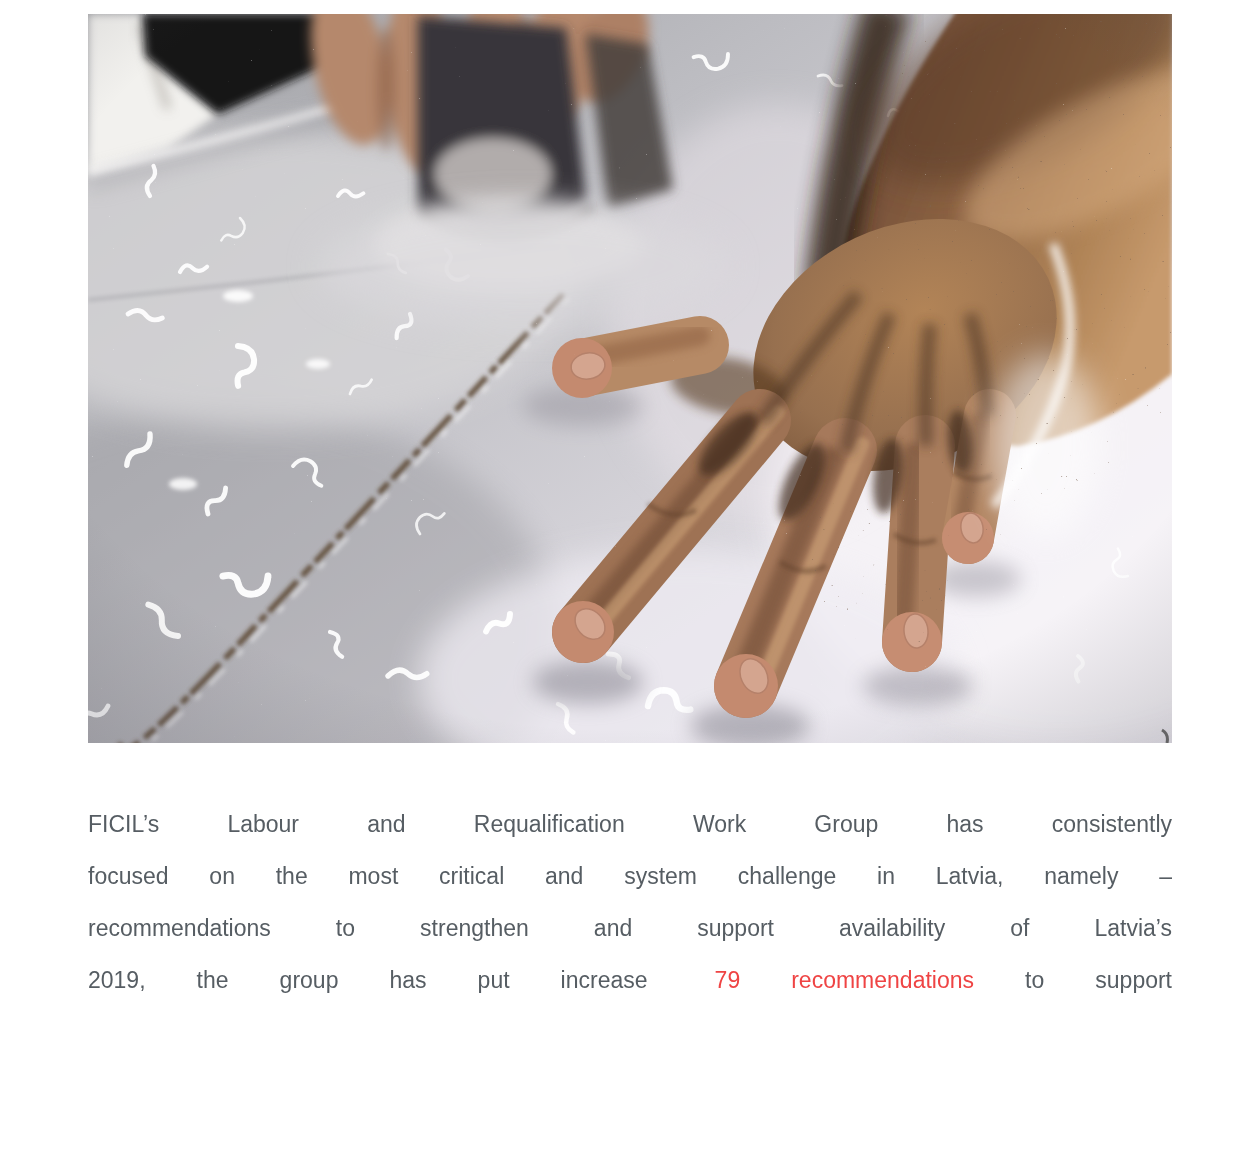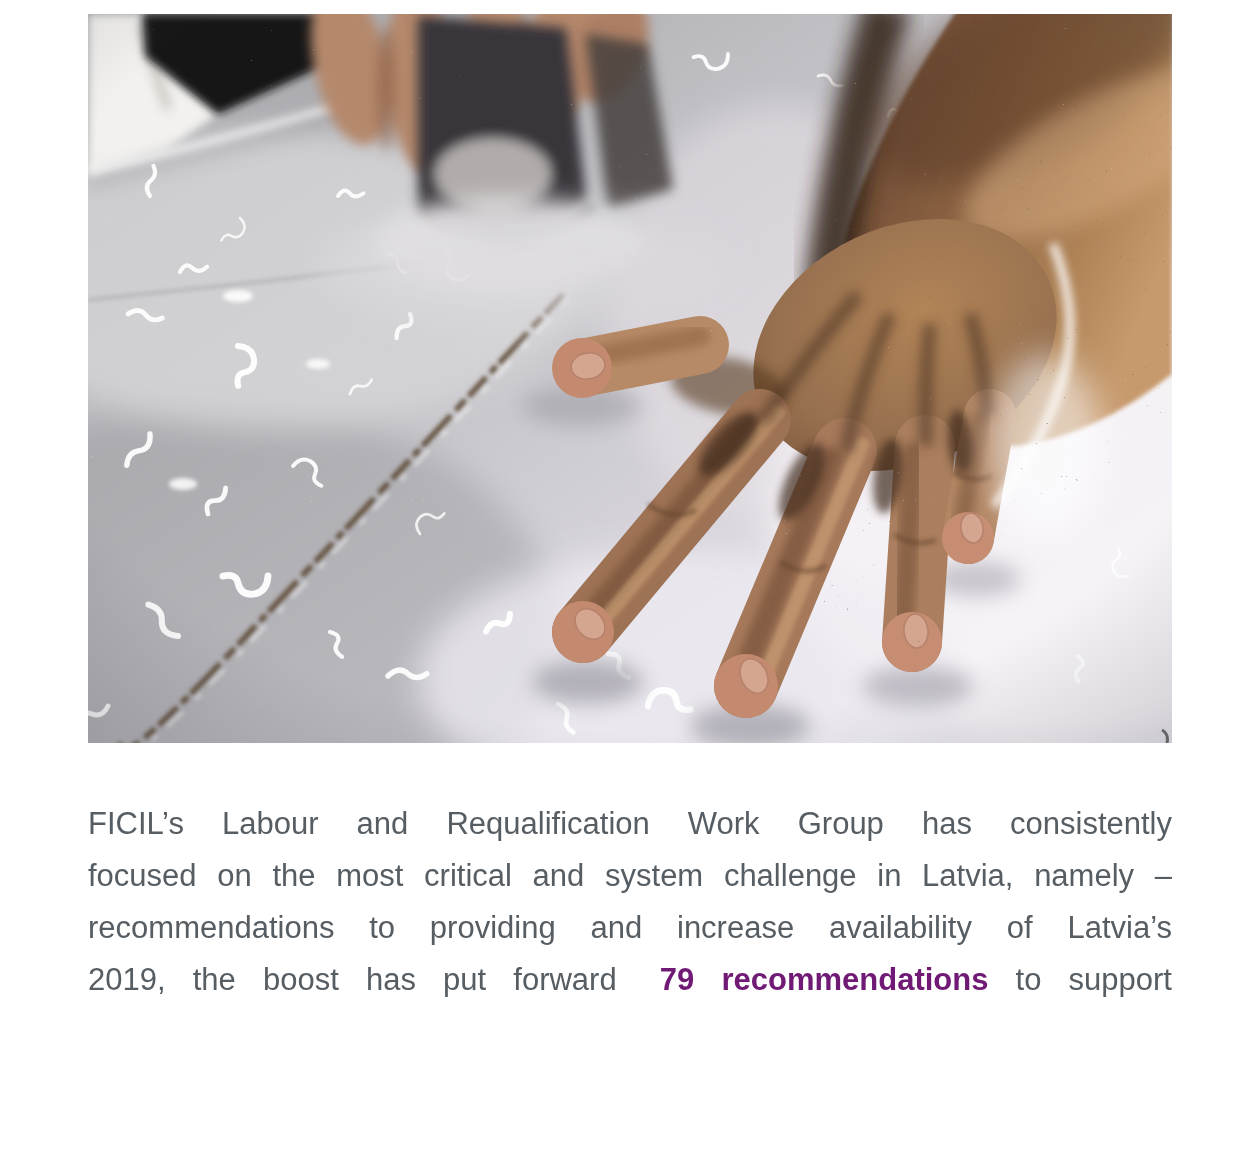--- a/index.html
+++ b/index.html
@@ -1,22 +1,22 @@
 <!DOCTYPE html>
 <html><head>
 <meta charset="utf-8">
 <style>
   html,body{margin:0;padding:0;background:#ffffff;}
   body{width:1256px;height:1166px;overflow:hidden;font-family:"Liberation Sans","DejaVu Sans",sans-serif;}
   .page{position:relative;width:1256px;height:1166px;background:#ffffff;}
   .hero{margin:14px 84px 0 88px;width:1084px;height:729px;overflow:hidden;padding:0;background:#d8d7db;}
   .hero svg{display:block;}
-  .body-text{margin:55px 84px 0 88px;width:1084px;color:#565d63;font-size:31px;line-height:52px;}
+  .body-text{margin:55px 84px 0 88px;width:1084px;color:#565d63;font-size:23px;line-height:52px;}
   .jline{height:52px;text-align:justify;text-align-last:justify;white-space:nowrap;overflow:hidden;}
-  .jline strong{font-weight:bold;color:#701a75;margin-left:16px;}
+  .jline strong{font-weight:normal;color:#ef4444;margin-left:16px;}
   
   .shv{stroke:#ffffff;fill:none;stroke-width:3;stroke-linecap:round;opacity:.92;}
   .shv-thin{stroke-width:2.3;opacity:.8;}
   .shv-fat{stroke-width:4;opacity:.95;}
 </style>
 </head>
 <body>
 
 <div class="page">
 
@@ -239,17 +239,17 @@
       <rect x="0" y="0" width="1084" height="729" fill="#ffffff" filter="url(#grainWhite)" opacity="0.32"></rect>
 
       <rect x="0" y="0" width="1084" height="729" fill="url(#vg)"></rect>
       <path d="M1074,716 q7,4 5,13" stroke="#4a4a4a" stroke-width="3" fill="none" opacity="0.8"></path>
     </svg>
   </figure>
 
   <div class="body-text">
     <div class="jline">FICIL’s Labour and Requalification Work Group has consistently</div>
     <div class="jline">focused on the most critical and system challenge in Latvia, namely –</div>
-    <div class="jline">recommendations to providing and increase availability of Latvia’s</div>
-    <div class="jline"><span>2019, the boost has put forward</span> <strong>79 recommendations</strong> <span>to support</span></div>
+    <div class="jline">recommendations to strengthen and support availability of Latvia’s</div>
+    <div class="jline"><span>2019, the group has put increase</span> <strong>79 recommendations</strong> <span>to support</span></div>
   </div>
 
 </div>
 
 </body></html>

